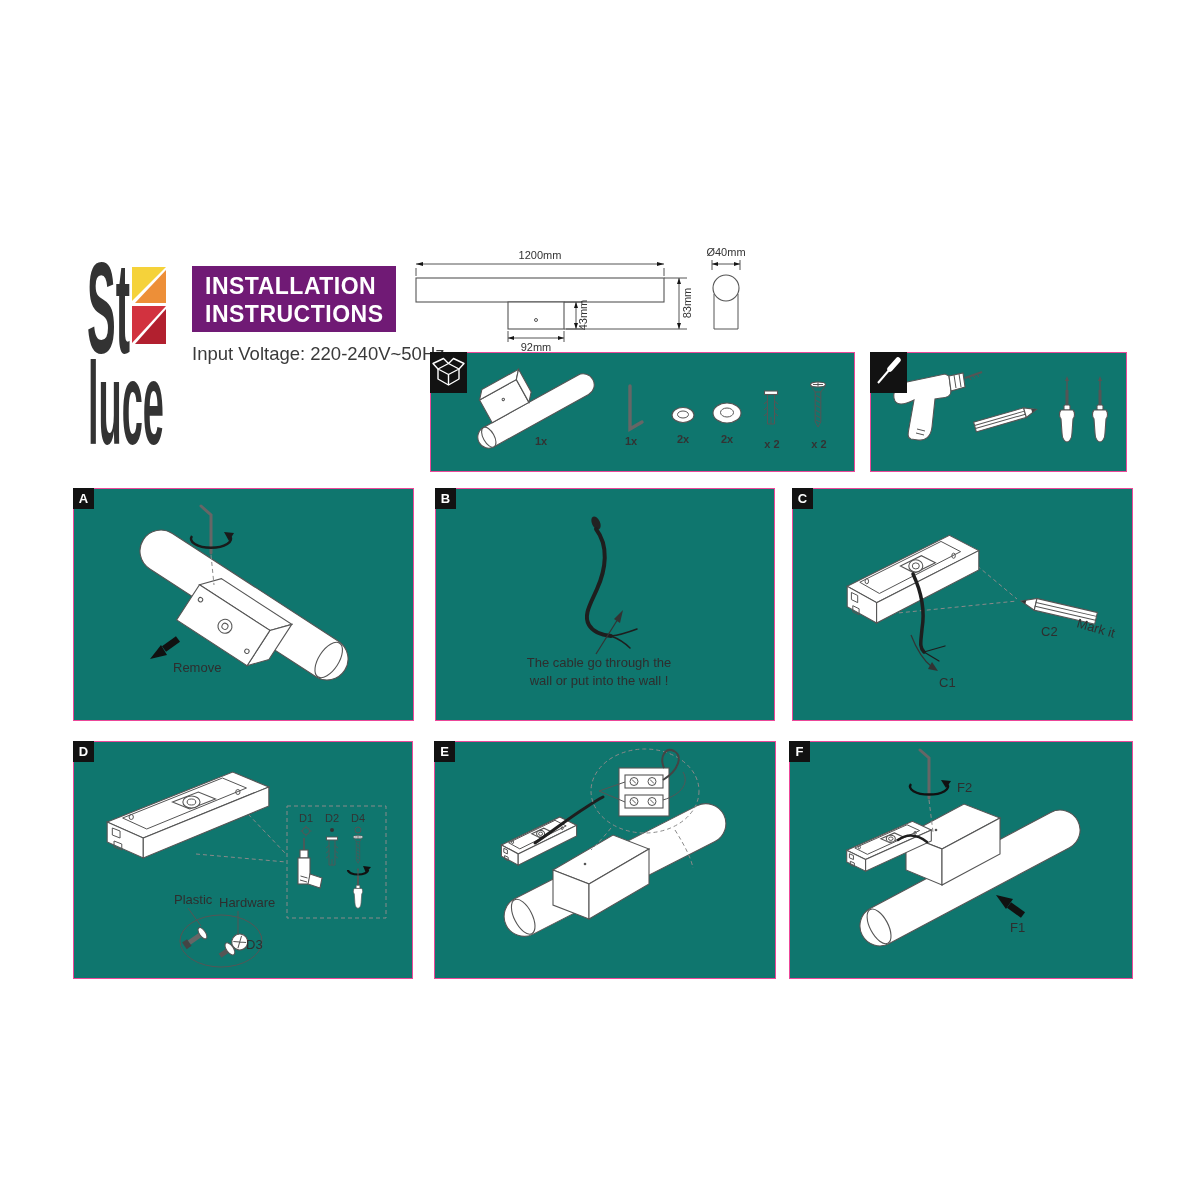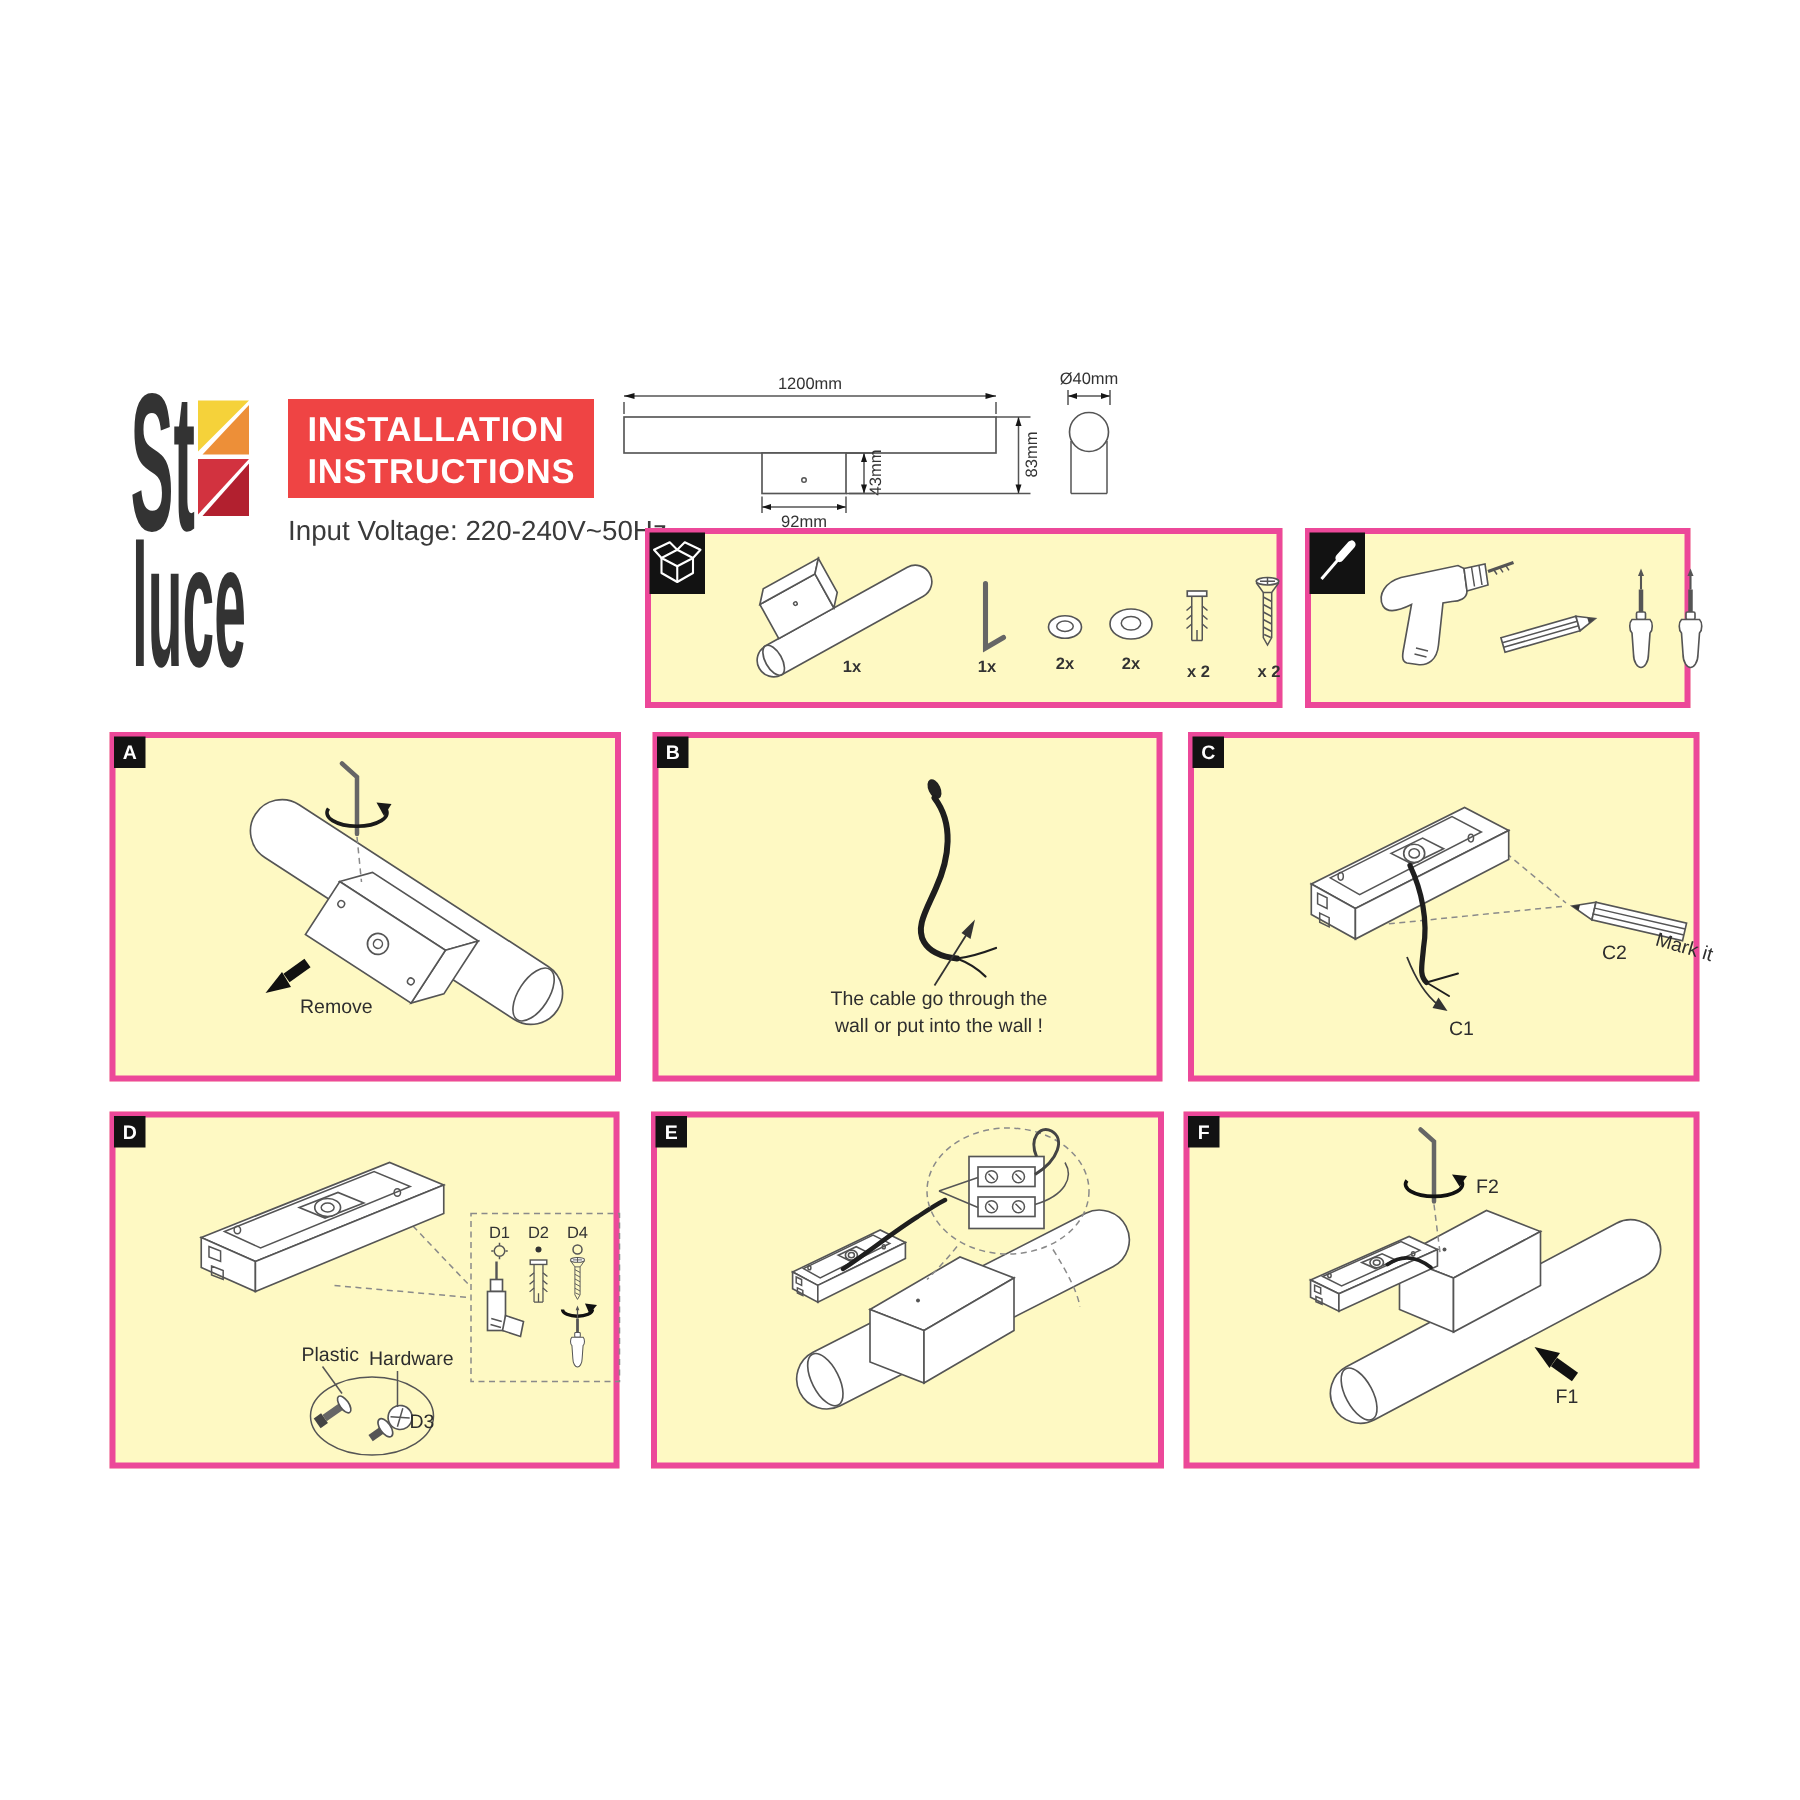--- a/index.html
+++ b/index.html
@@ -1,25 +1,25 @@
 <!DOCTYPE html>
 <html><head>
 <meta charset="utf-8">
 <style>
   html,body{margin:0;padding:0;background:#fff;}
   .page{position:relative;width:1200px;height:1200px;background:#ffffff;
         font-family:"Liberation Sans",sans-serif;overflow:hidden;margin-top:44px;}
   .abs{position:absolute;}
   
   .title-box{position:absolute;left:192px;top:222px;width:204px;height:66px;
-             background:#ef4444;color:#fff;font-weight:bold;font-size:23px;
+             background:#701a75;color:#fff;font-weight:bold;font-size:23px;
              line-height:28px;padding:6px 0 0 13px;box-sizing:border-box;letter-spacing:.5px;}
   .prod{position:absolute;left:192px;top:298px;color:#3a3a3a;font-size:18.5px;line-height:23px;}
   
-  .gbox{position:absolute;border:4px solid #ec4899;background:#fef9c3;box-sizing:border-box;padding-left:24px;}
+  .gbox{position:absolute;border:1px solid #ec4899;background:#0f766e;box-sizing:border-box;}
   .corner-ico{position:absolute;left:-1px;top:-1px;width:37px;height:41px;background:#121212;}
   .plabel{position:absolute;left:-1px;top:-1px;width:21px;height:21px;background:#121212;
           color:#fff;font-weight:bold;font-size:13px;text-align:center;line-height:21px;}
   svg{display:block;}
   svg text{font-family:"Liberation Sans",sans-serif;fill:#333;stroke:none;}
   .ln{stroke:#555;fill:none;stroke-width:1;}
   .lnw{stroke:#555;fill:#fff;stroke-width:1.1;}
   .dash{stroke:#8a8a8a;fill:none;stroke-width:1;stroke-dasharray:4,3;}
   .blk{fill:#161616;stroke:none;}
   .cable{stroke:#1e1e1e;fill:none;stroke-linecap:round;}

